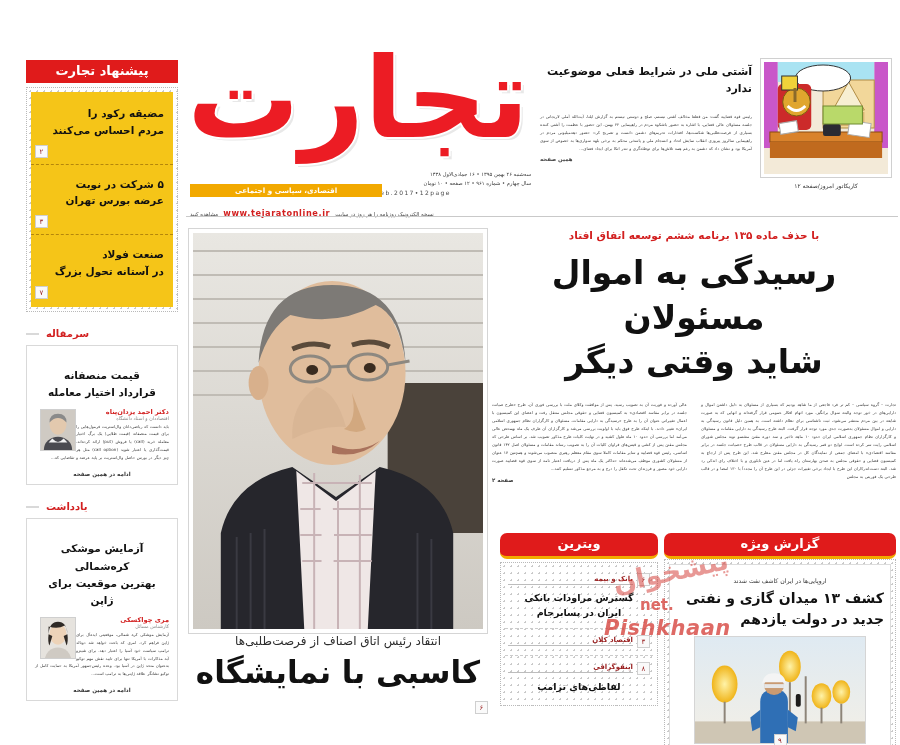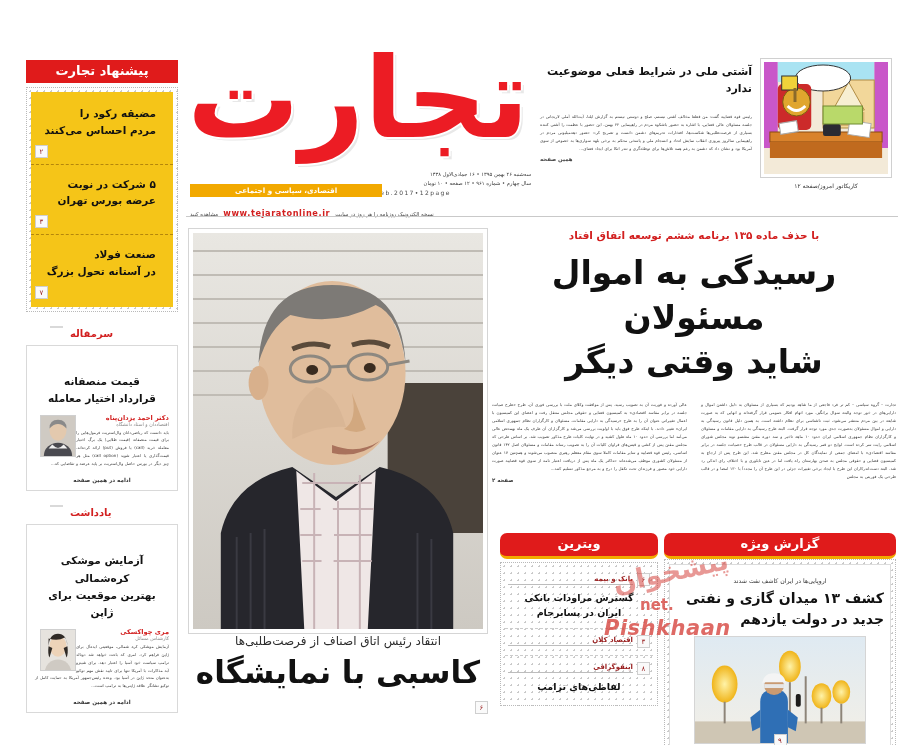--- a/index.html
+++ b/index.html
@@ -38,41 +38,41 @@
     color: #9a2020; font-size: 7px; line-height: 12px;
     text-align: center; vertical-align: middle;
   }
 
   
   .left-rail { position: absolute; left: 26px; top: 60px; width: 152px; }
 
   .promo-box { margin-top: 4px; }
   .promo-inner { background: #f5c518; padding: 2px 0; }
   .promo-item {
-    padding: 11px 17px 11px 6px; text-align: left; direction: rtl;
+    padding: 11px 9px 11px 6px; text-align: left; direction: rtl;
   }
   .promo-title {
     font-size: 10.5px; font-weight: bold; color: #111;
     line-height: 1.55; text-align: right;
   }
 
   .rail-sec { margin-top: 14px; }
   .rail-sec-head {
-    display: flex; align-items: flex-start; justify-content: flex-end; gap: 3px; margin-left: 24px;
+    display: flex; align-items: center; justify-content: flex-end; gap: 3px;
   }
   .rail-sec-head .label {
     color: #d21f1f; font-size: 10px; font-weight: bold;
     padding: 1px 4px 2px; line-height: 1.3;
   }
   .rail-sec-head .sq {
     width: 13px; border: 1px solid #d9d9d9; background: #fbfbfb;
   }
   .rail-card {
     border: 1px solid #d9d9d9; background: #fff;
-    padding: 27px 8px 7px; margin-top: 3px;
+    padding: 21px 8px 7px; margin-top: 3px;
   }
   .rail-card h3 {
     font-size: 10.5px; font-weight: bold; color: #111;
     text-align: center; line-height: 1.65; margin-bottom: 6px;
   }
   .byline { text-align: right; margin-bottom: 2px; }
   .byline .nm { color: #d21f1f; font-size: 6.6px; font-weight: bold; }
   .byline .rl { color: #8a8a8a; font-size: 4.8px; }
   .with-photo { position: relative; }
   .mugshot {

